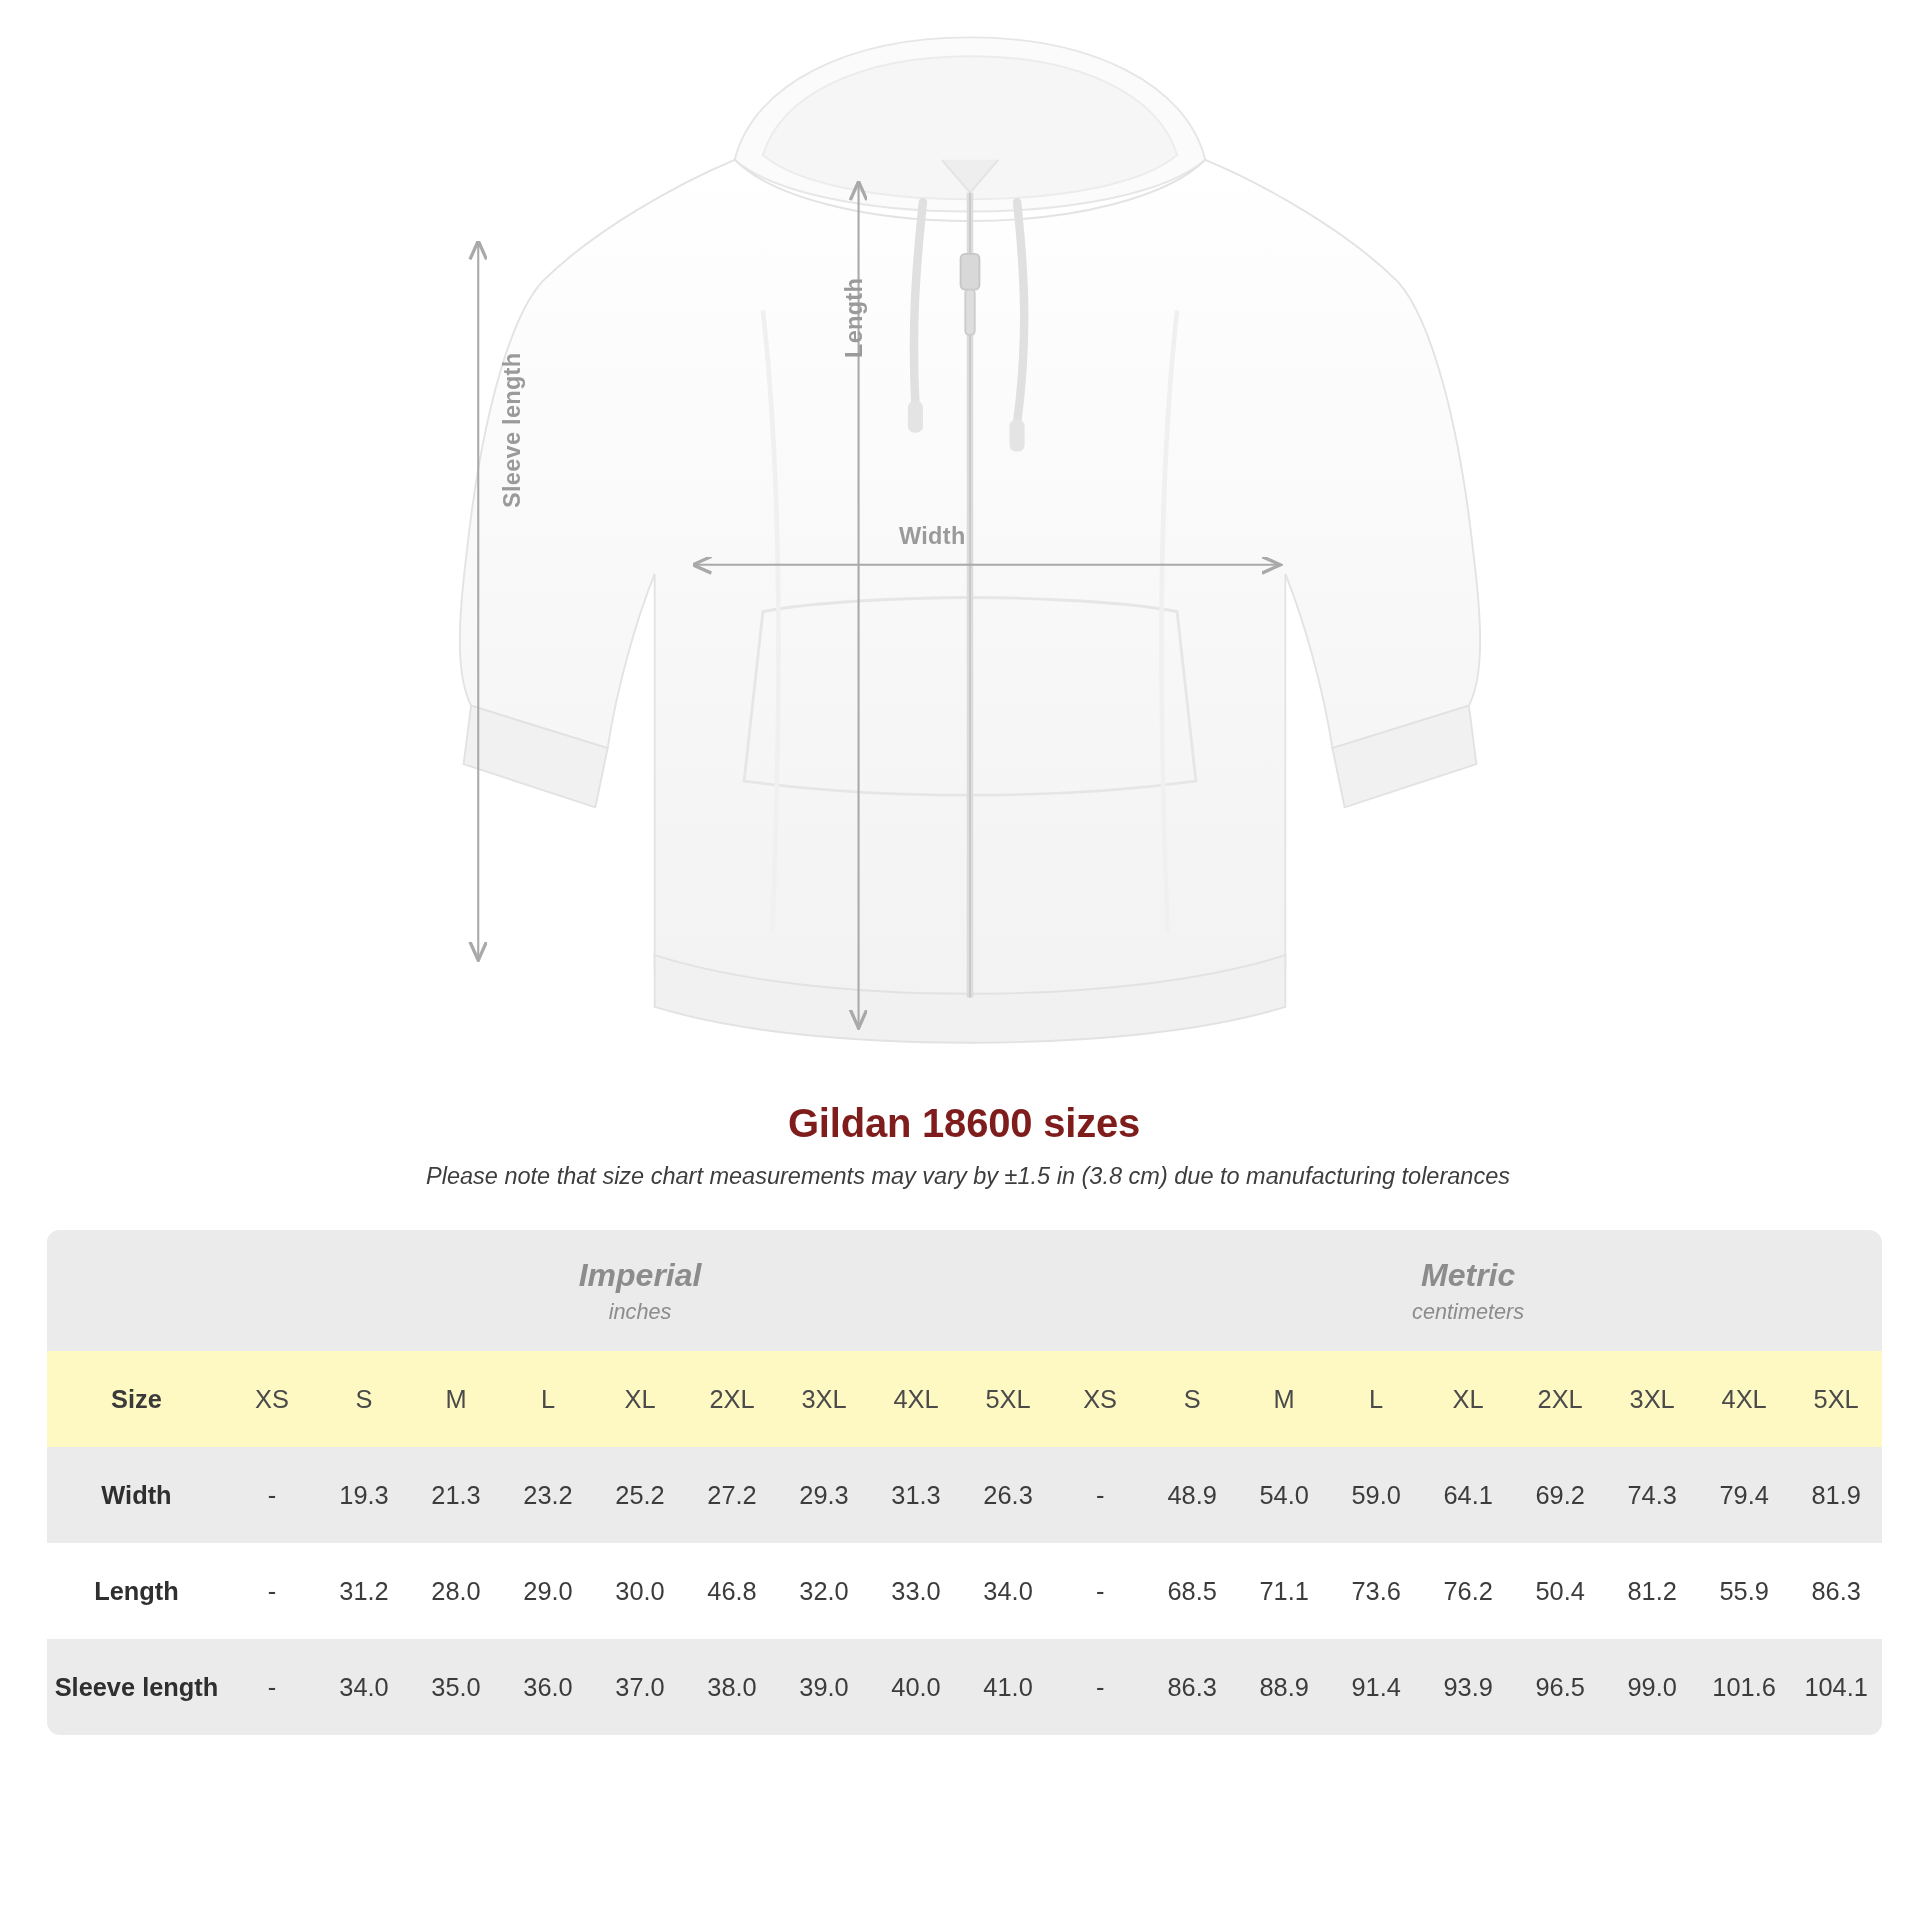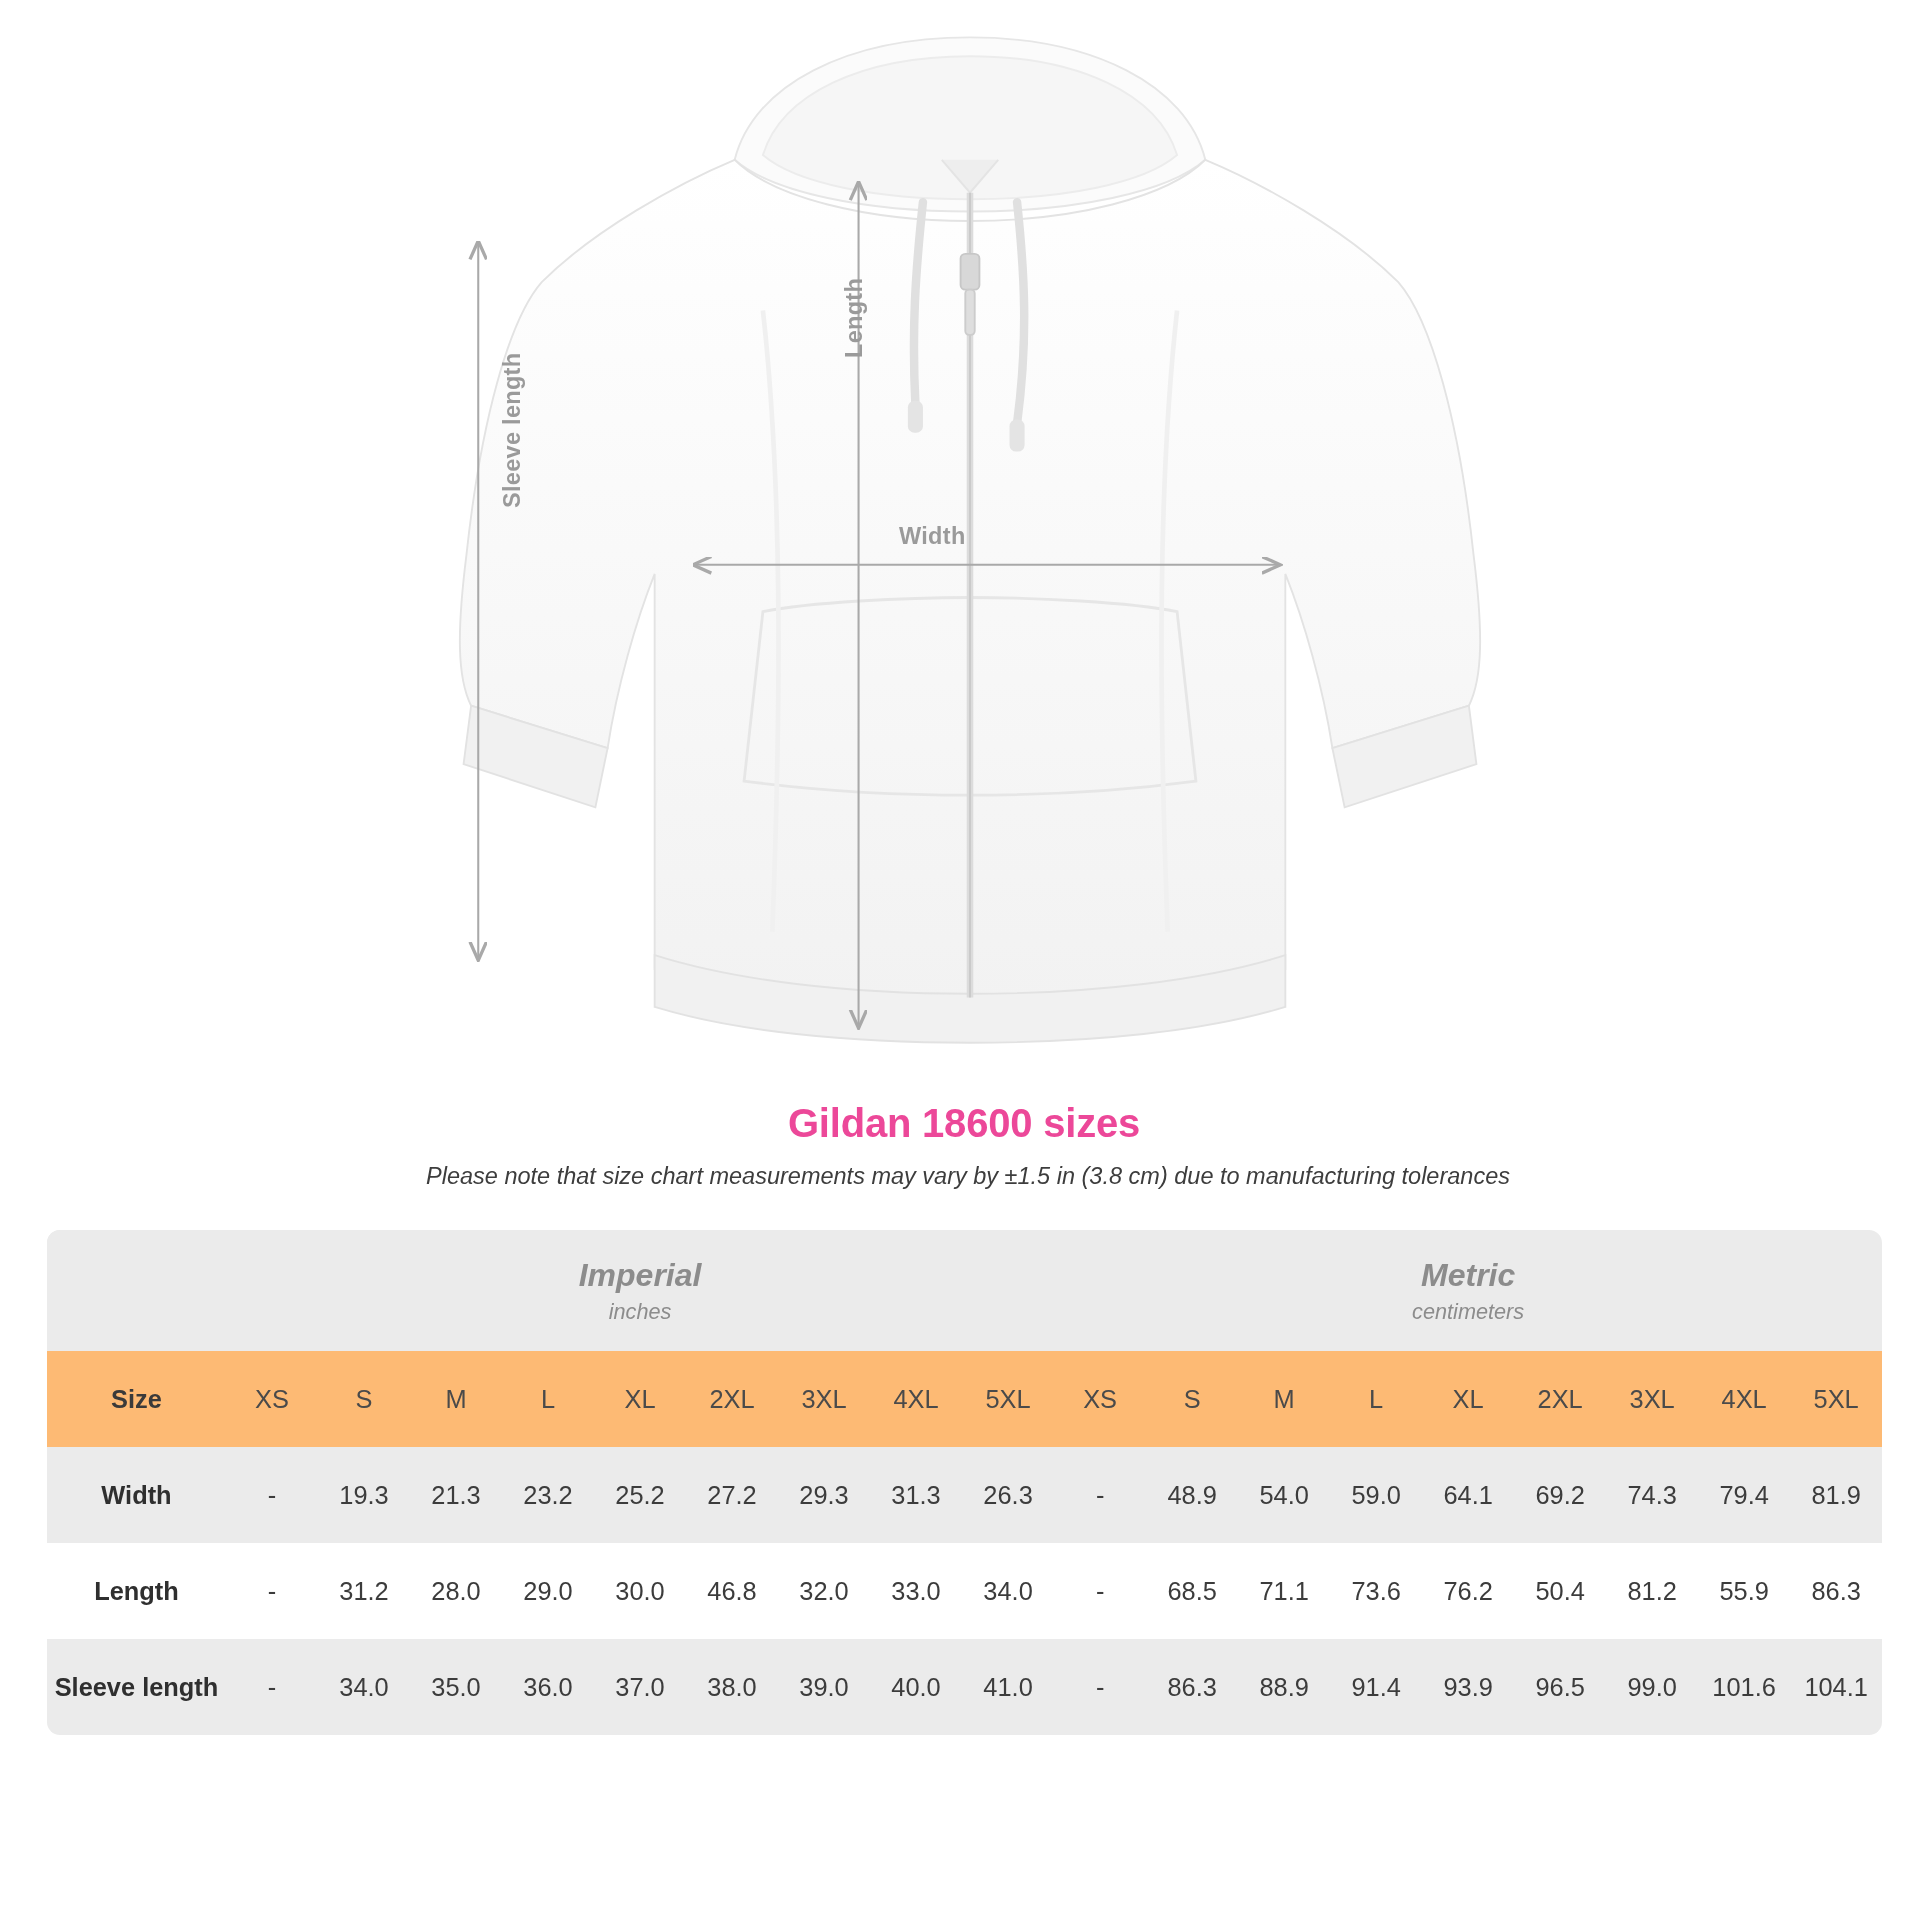--- a/index.html
+++ b/index.html
@@ -55,21 +55,21 @@
 
   
   .title-block {
     width: 1928px;
     text-align: center;
     margin-top: 9.4px;
   }
   .chart-title {
     font-size: 40px;
     font-weight: bold;
-    color: #ec4899;
+    color: #7f1d1d;
     letter-spacing: -0.2px;
   }
   .chart-note {
     margin-top: 17px;
     font-size: 23.5px;
     font-style: italic;
     color: #3d3d3d;
     margin-left: 8px;
   }
 
@@ -107,21 +107,21 @@
     font-style: italic;
     color: #8c8c8c;
     margin-top: 5px;
   }
   .corner-cell { background: #ebebeb; }
 
   tr.header-row td {
     height: 94px;
     font-size: 25.4px;
     color: #4a4a4a;
-    background: #fdba74;
+    background: #fef9c3;
   }
   tr.header-row td.rowlabel {
     font-weight: bold;
     font-size: 25.4px;
     color: #3a3a3a;
   }
 
   tr.data-row td {
     height: 94px;
     font-size: 25.4px;

